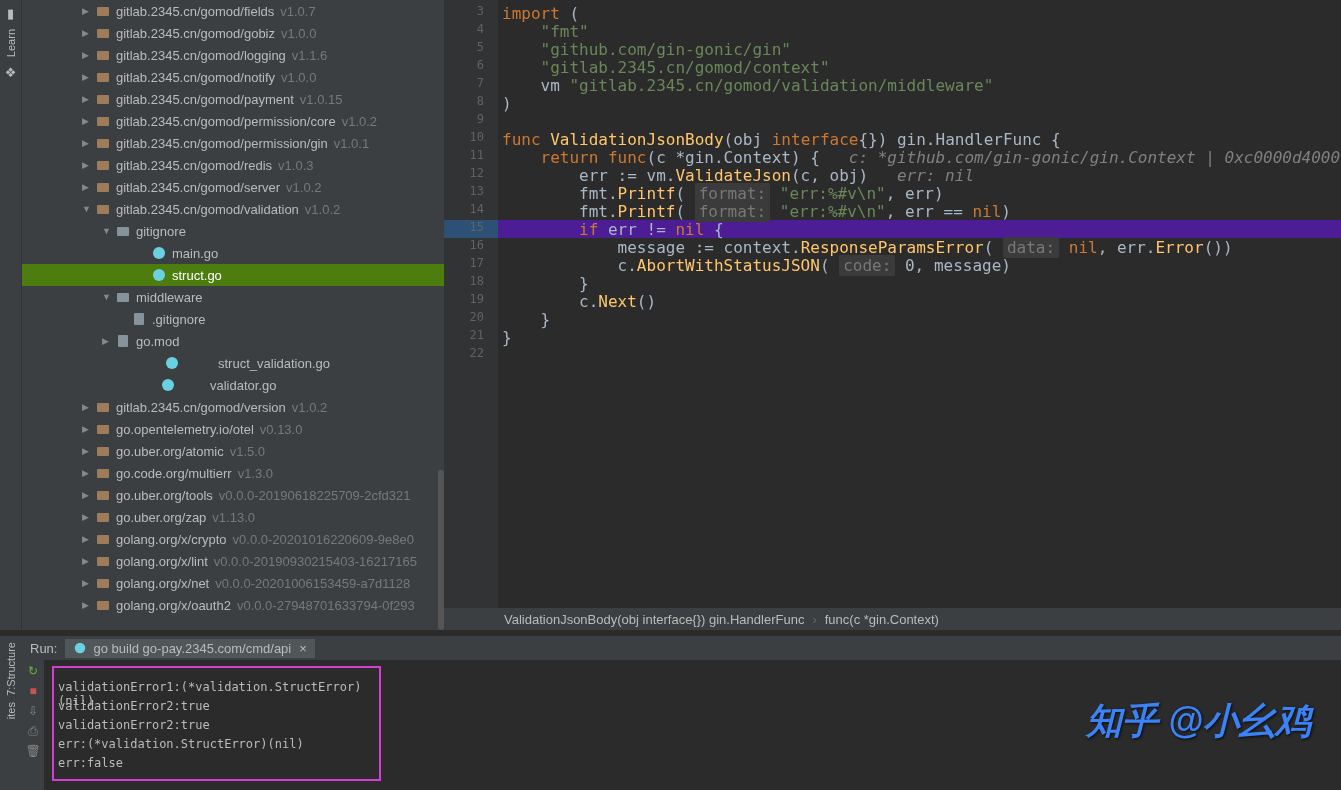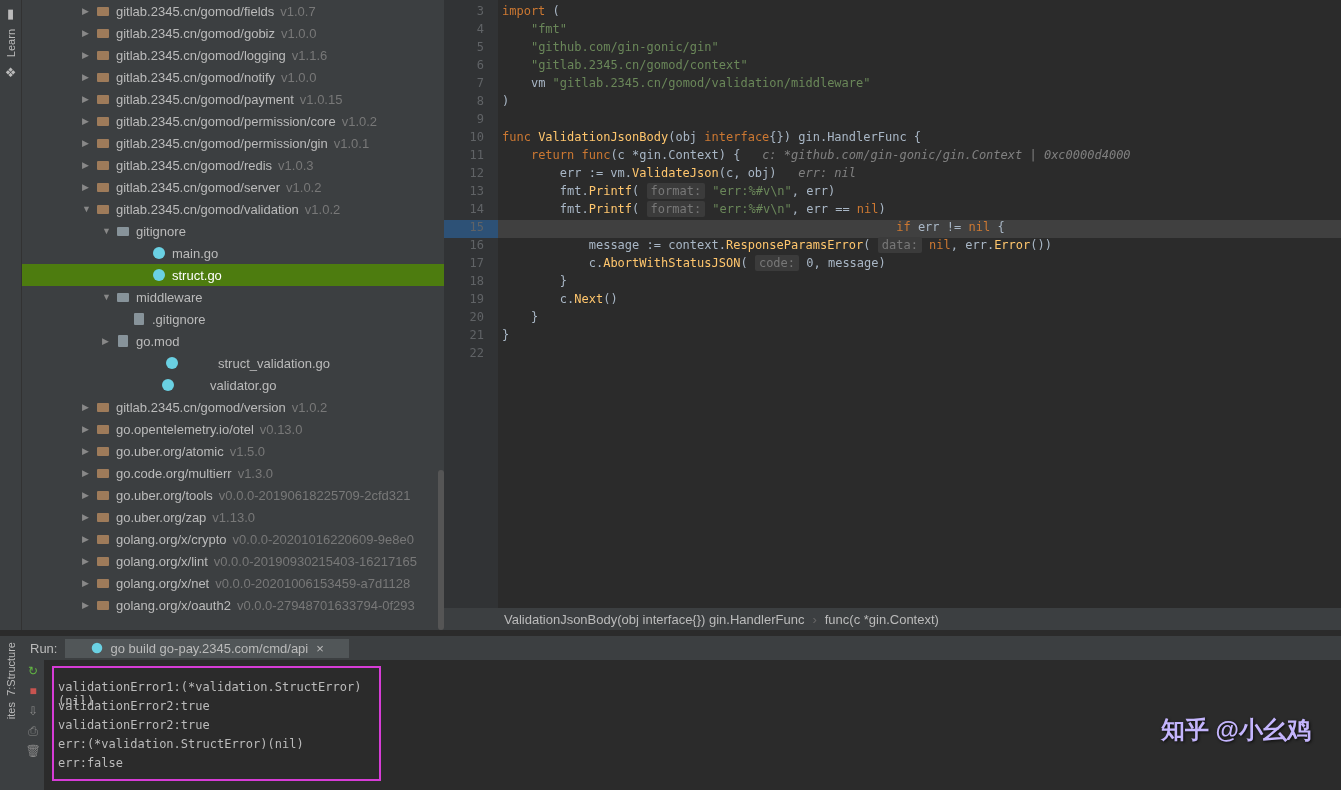--- a/index.html
+++ b/index.html
@@ -79,26 +79,26 @@
   text-align: right;
   font-family: "Menlo","Consolas",monospace;
   font-size: 12px;
   color: #606366;
   padding-top: 4px;
 }
 .gutter div { height: 18px; padding-right: 14px; }
 .code-area {
   flex: 1;
   font-family: "Menlo","Consolas",monospace;
-  font-size: 12px;
+  font-size: 16px;
   padding-top: 4px;
   position: relative;
 }
 .line { height: 18px; white-space: pre; padding-left: 4px; }
-.line.hl { background: #404040; text-align: center; }
+.line.hl { background: #4c1d95; }
 .k-orange { color: #cc7832; }
 .k-green { color: #6a8759; }
 .k-yellow { color: #ffc66d; }
 .k-grey { color: #808080; font-style: italic; }
 .k-light { color: #a9b7c6; }
 .hint-box { background: #3b3b3b; color: #787878; padding: 1px 4px; border-radius: 2px; font-style: normal; }
 
 .breadcrumb {
   position: absolute;
   left: 444px; top: 608px;
@@ -121,21 +121,21 @@
   height: 24px;
   background: #3c3f41;
   display: flex;
   align-items: center;
   padding-left: 8px;
   font-size: 13px;
 }
 .run-header .run-label { color: #bbb; margin-right: 8px; }
 .run-header .tab {
   display: flex; align-items: center;
-  padding: 2px 25px;
+  padding: 2px 8px;
   background: #515658;
   border-radius: 0;
 }
 .run-header .tab .go-icon { width:14px; height:14px; margin-right:6px; }
 .run-header .tab .close { margin-left: 8px; color: #bbb; cursor: pointer; }
 
 .run-body {
   position: absolute;
   left: 22px; top: 660px;
   width: 1319px;
@@ -179,23 +179,24 @@
   font-size: 11px;
   color: #bbb;
   display: block;
   margin: 6px auto;
 }
 
 .watermark {
   position: absolute;
   right: 30px;
   bottom: 44px;
-  font-size: 24px;
-  color: #c4b5fd;
+  font-size: 36px;
+  color: #3b82f6;
   font-weight: bold;
+  font-style: italic;
   text-shadow: 1px 1px 3px rgba(0,0,0,0.8);
 }
 
 .scrollbar-thumb {
   position: absolute;
   left: 438px; top: 470px;
   width: 6px; height: 160px;
   background: #555;
   border-radius: 3px;
 }

